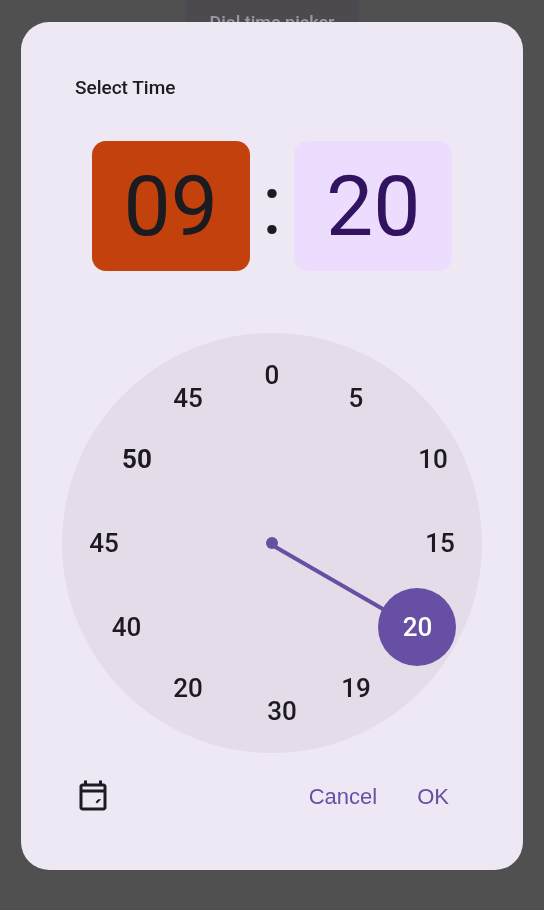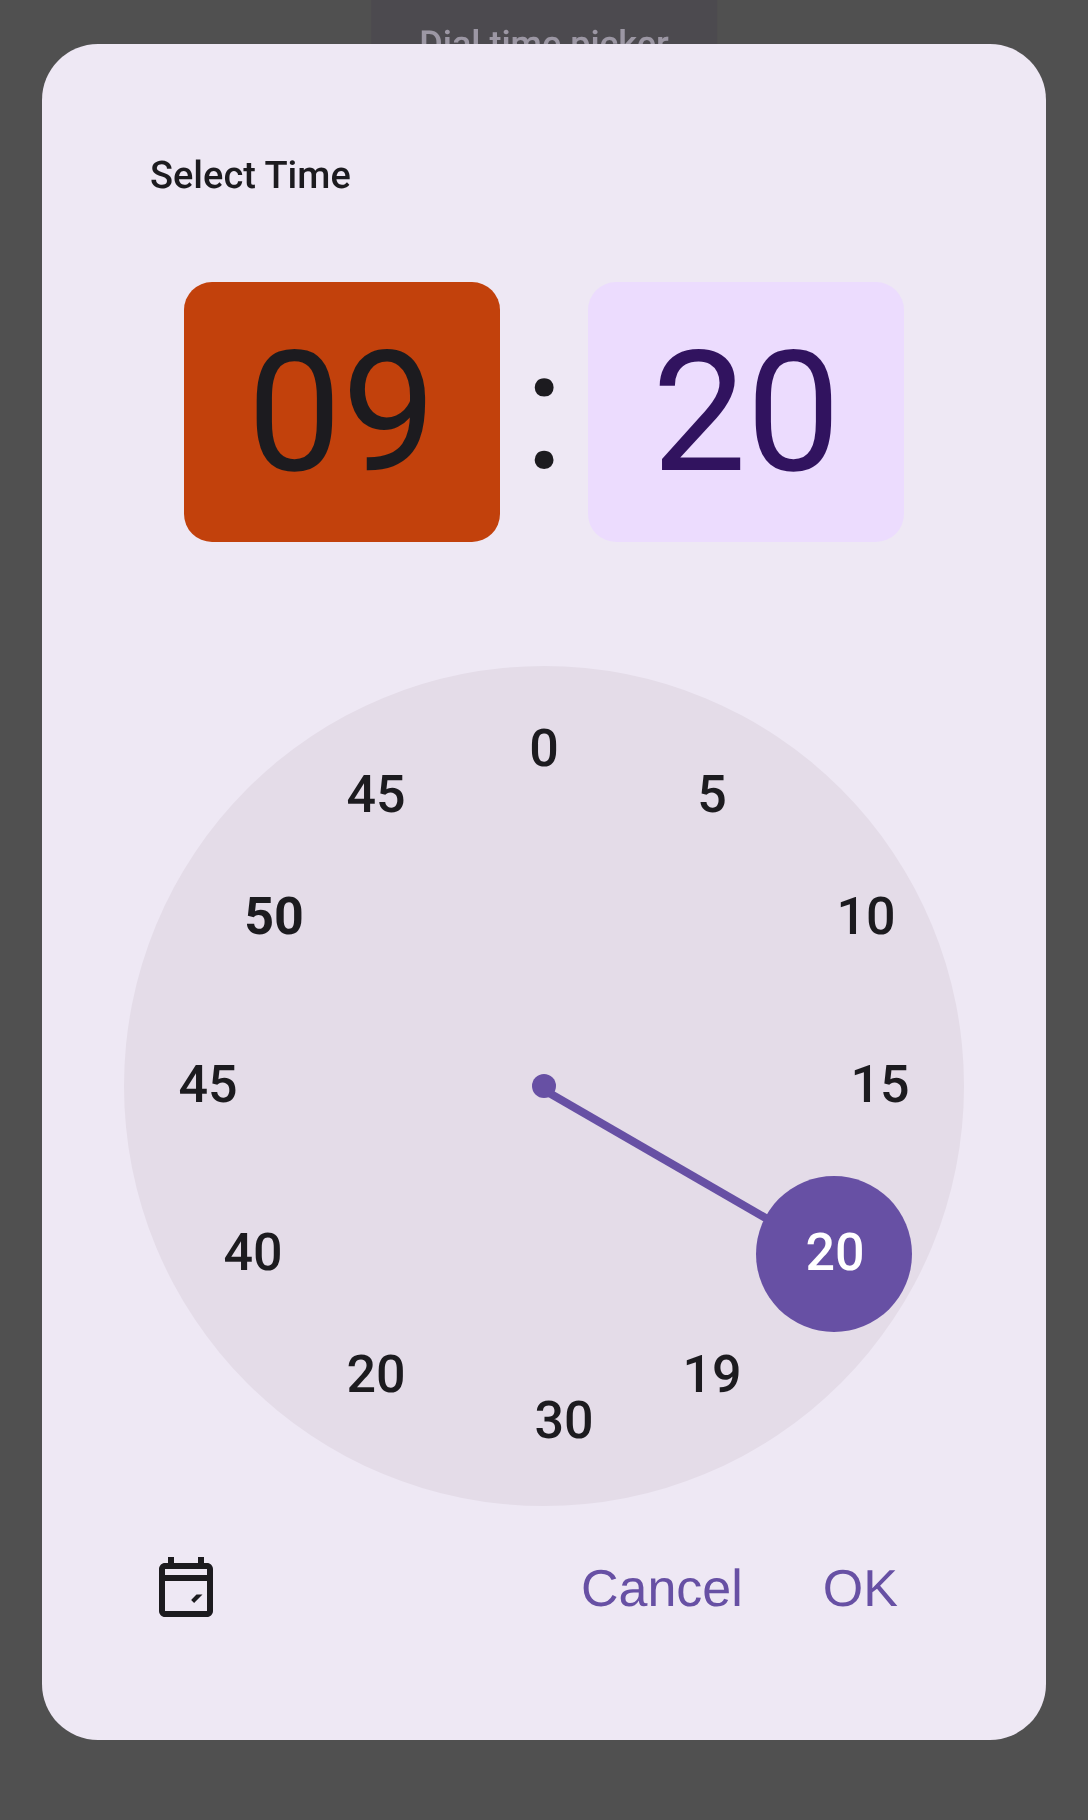--- a/index.html
+++ b/index.html
@@ -127,21 +127,21 @@
       align-items: center;
       padding: 8px 14px;
     }
     .mode-icon {
       width: 36px;
       height: 36px;
       cursor: pointer;
     }
     .spacer { flex: 1; }
     .action-btn {
-      font-size: 26px;
+      font-size: 22px;
       font-weight: 500;
       color: #6750A4;
       background: none;
       border: none;
       padding: 12px 20px;
       cursor: pointer;
     }
   </style>
 </head>
 <body>

